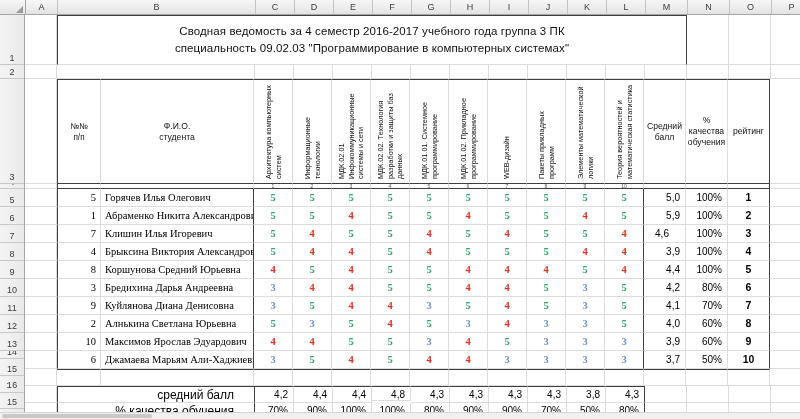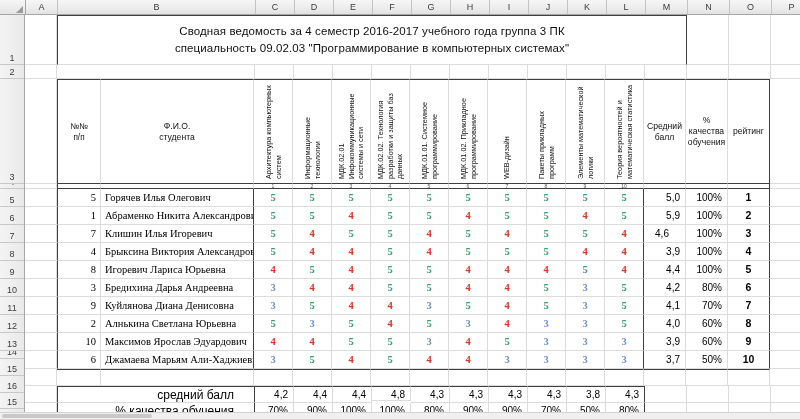--- a/index.html
+++ b/index.html
@@ -200,21 +200,21 @@
         <div class="rowhead" style="height: 18px;">6</div>
         <div class="rowhead" style="height: 18px;">7</div>
         <div class="rowhead" style="height: 18px;">8</div>
         <div class="rowhead" style="height: 18px;">9</div>
         <div class="rowhead" style="height: 18px;">10</div>
         <div class="rowhead" style="height: 18px;">11</div>
         <div class="rowhead" style="height: 18px;">12</div>
         <div class="rowhead" style="height: 18px;">13</div>
         <div class="rowhead" style="height: 8px;">14</div>
         <div class="rowhead" style="height: 17px;">15</div>
-        <div class="rowhead" style="height: 17px;">16</div>
+        <div class="rowhead" style="height: 17px; font-family: Liberation Mono, monospace;">16</div>
         <div class="rowhead" style="height: 16px;">15</div>
         <div class="rowhead" style="height: 16px;">18</div>
       </div>
     <div class="grid-col" id="grid">
         <div class="row" style="height: 50px;">
           <div class="cell blank" style="width: 32px; flex: 0 0 32px; height: 50px;"></div>
           <div class="cell title-cell bl br bt" style="width: 630px; flex: 0 0 630px; height: 50px;">
             <div>Сводная ведомость  за 4 семестр  2016-2017 учебного года  группа 3 ПК</div>
             <div>специальность 09.02.03 "Программирование в компьютерных системах"</div>
           </div>
@@ -385,21 +385,21 @@
           <div class="cell c-mark m4" style="width: 39px; flex: 0 0 39px; height: 18px;">4</div>
           <div class="cell c-mark m4 br" style="width: 39px; flex: 0 0 39px; height: 18px;">4</div>
           <div class="cell c-avg" style="width: 42px; flex: 0 0 42px; height: 18px;">3,9</div>
           <div class="cell c-pct" style="width: 42px; flex: 0 0 42px; height: 18px;">100%</div>
           <div class="cell c-rank br" style="width: 42px; flex: 0 0 42px; height: 18px;">4</div>
           <div class="cell blank" style="width: 40px; flex: 0 0 40px; height: 18px;"></div>
         </div>
         <div class="row" style="height: 18px;">
           <div class="cell blank" style="width: 32px; flex: 0 0 32px; height: 18px;"></div>
           <div class="cell c-num bl" style="width: 44px; flex: 0 0 44px; height: 18px;">8</div>
-          <div class="cell c-name br" style="width: 153px; flex: 0 0 153px; height: 18px;">Игоревич Лариса Юрьевна</div>
+          <div class="cell c-name br" style="width: 153px; flex: 0 0 153px; height: 18px;">Коршунова Средний Юрьевна</div>
           <div class="cell c-mark m4" style="width: 39px; flex: 0 0 39px; height: 18px;">4</div>
           <div class="cell c-mark m5" style="width: 39px; flex: 0 0 39px; height: 18px;">5</div>
           <div class="cell c-mark m4" style="width: 39px; flex: 0 0 39px; height: 18px;">4</div>
           <div class="cell c-mark m5" style="width: 39px; flex: 0 0 39px; height: 18px;">5</div>
           <div class="cell c-mark m5" style="width: 39px; flex: 0 0 39px; height: 18px;">5</div>
           <div class="cell c-mark m4" style="width: 39px; flex: 0 0 39px; height: 18px;">4</div>
           <div class="cell c-mark m4" style="width: 39px; flex: 0 0 39px; height: 18px;">4</div>
           <div class="cell c-mark m4" style="width: 39px; flex: 0 0 39px; height: 18px;">4</div>
           <div class="cell c-mark m5" style="width: 39px; flex: 0 0 39px; height: 18px;">5</div>
           <div class="cell c-mark m4 br" style="width: 39px; flex: 0 0 39px; height: 18px;">4</div>

